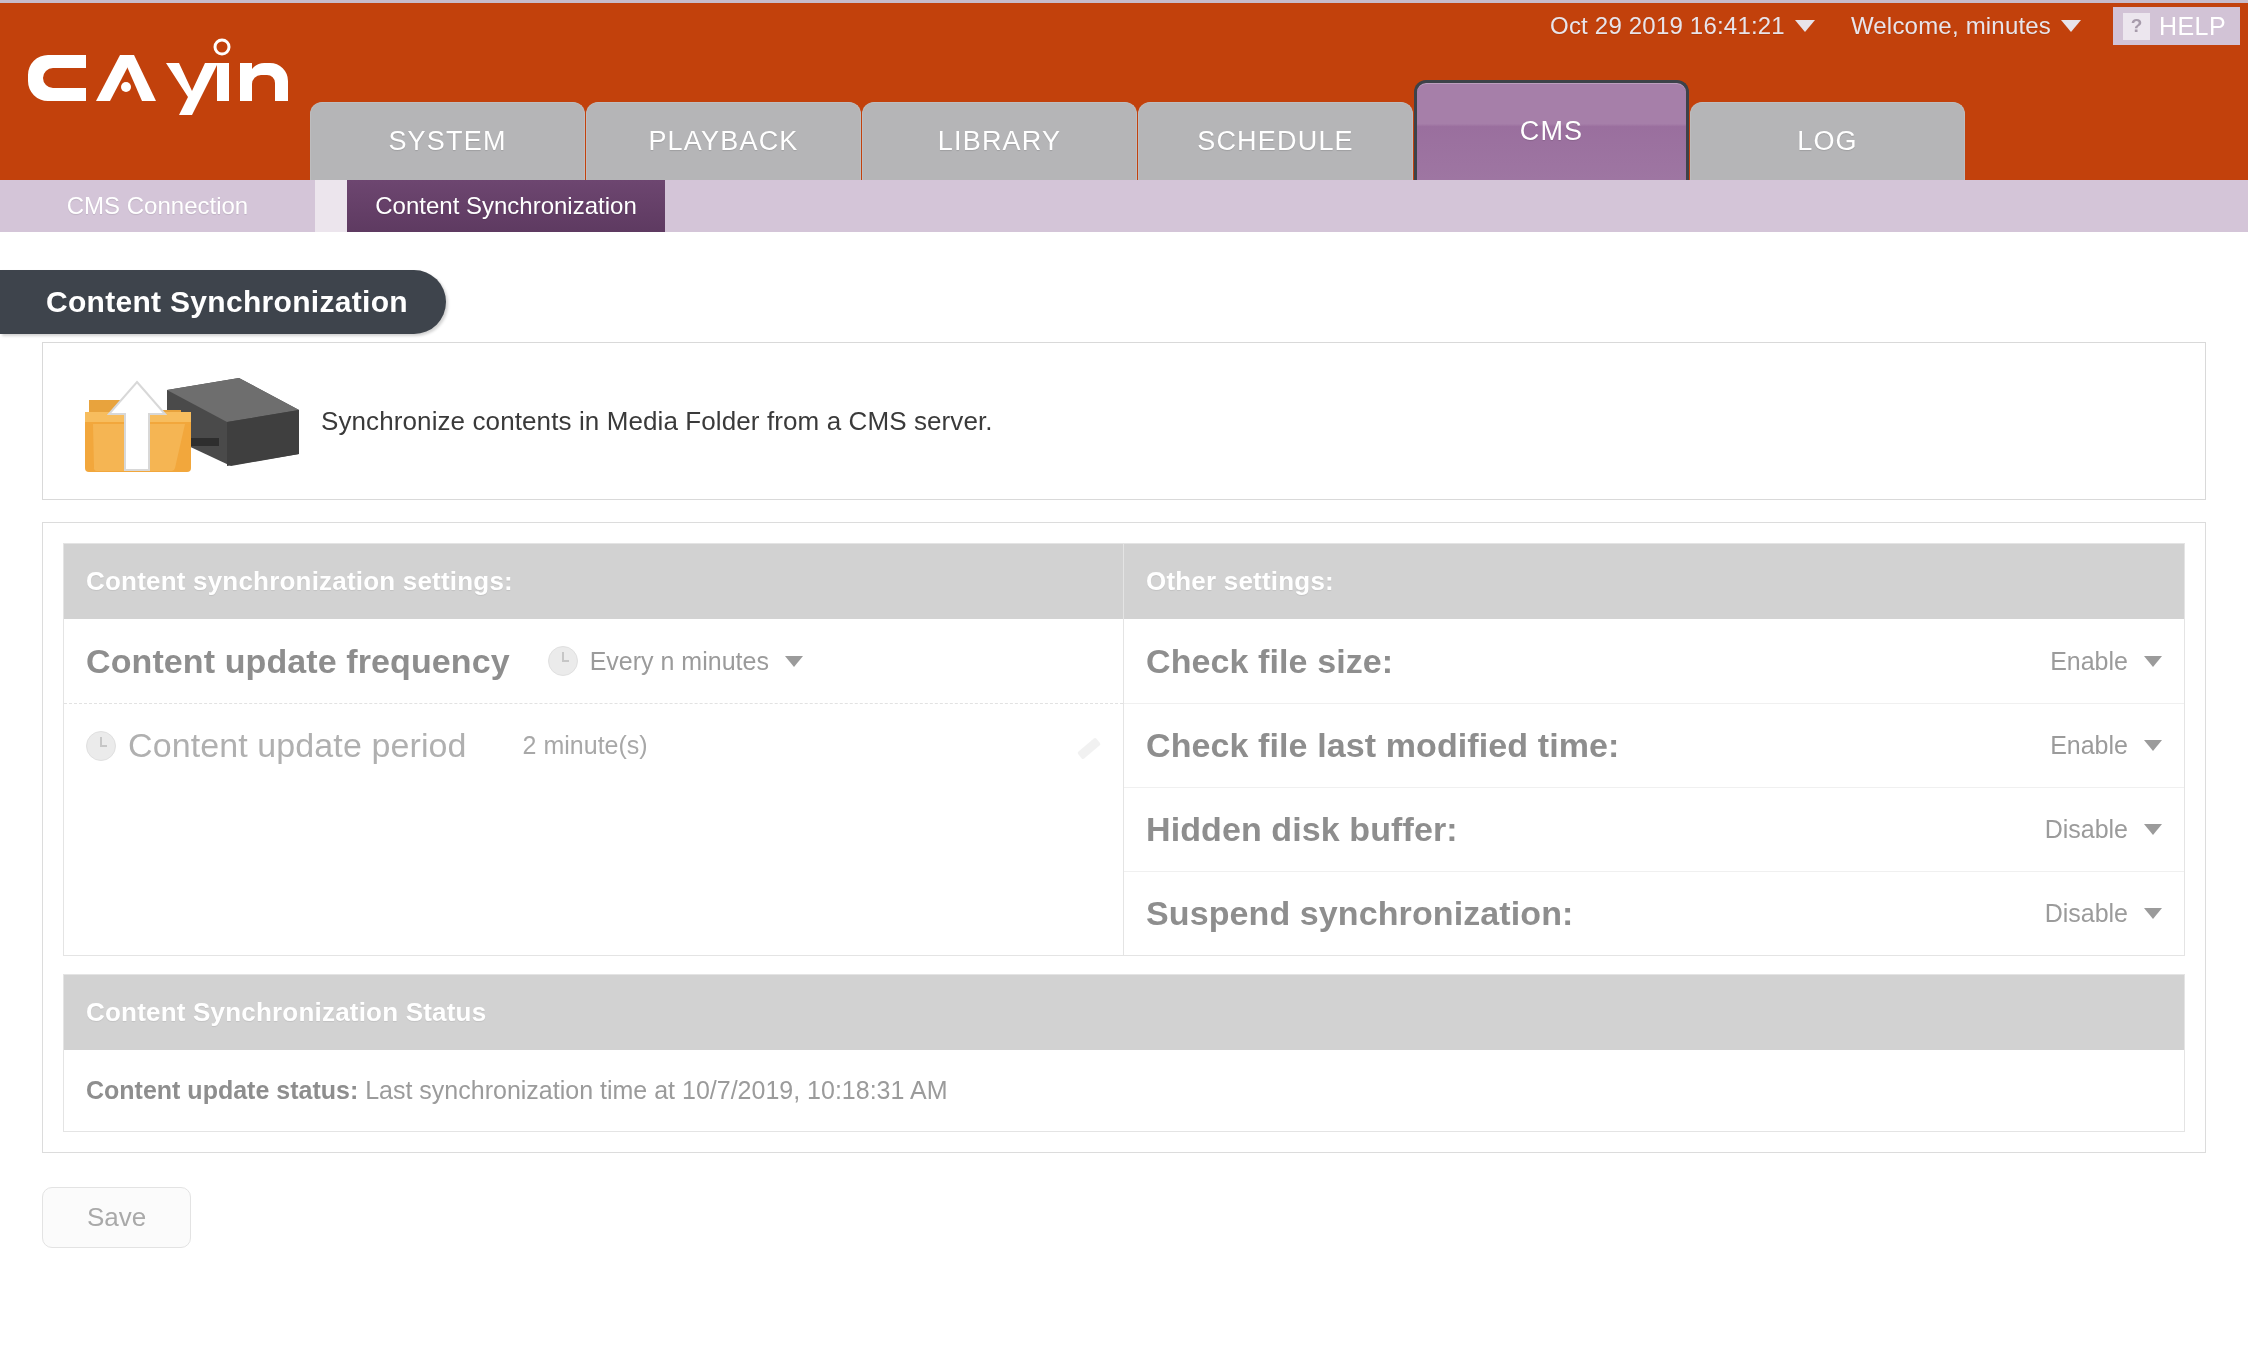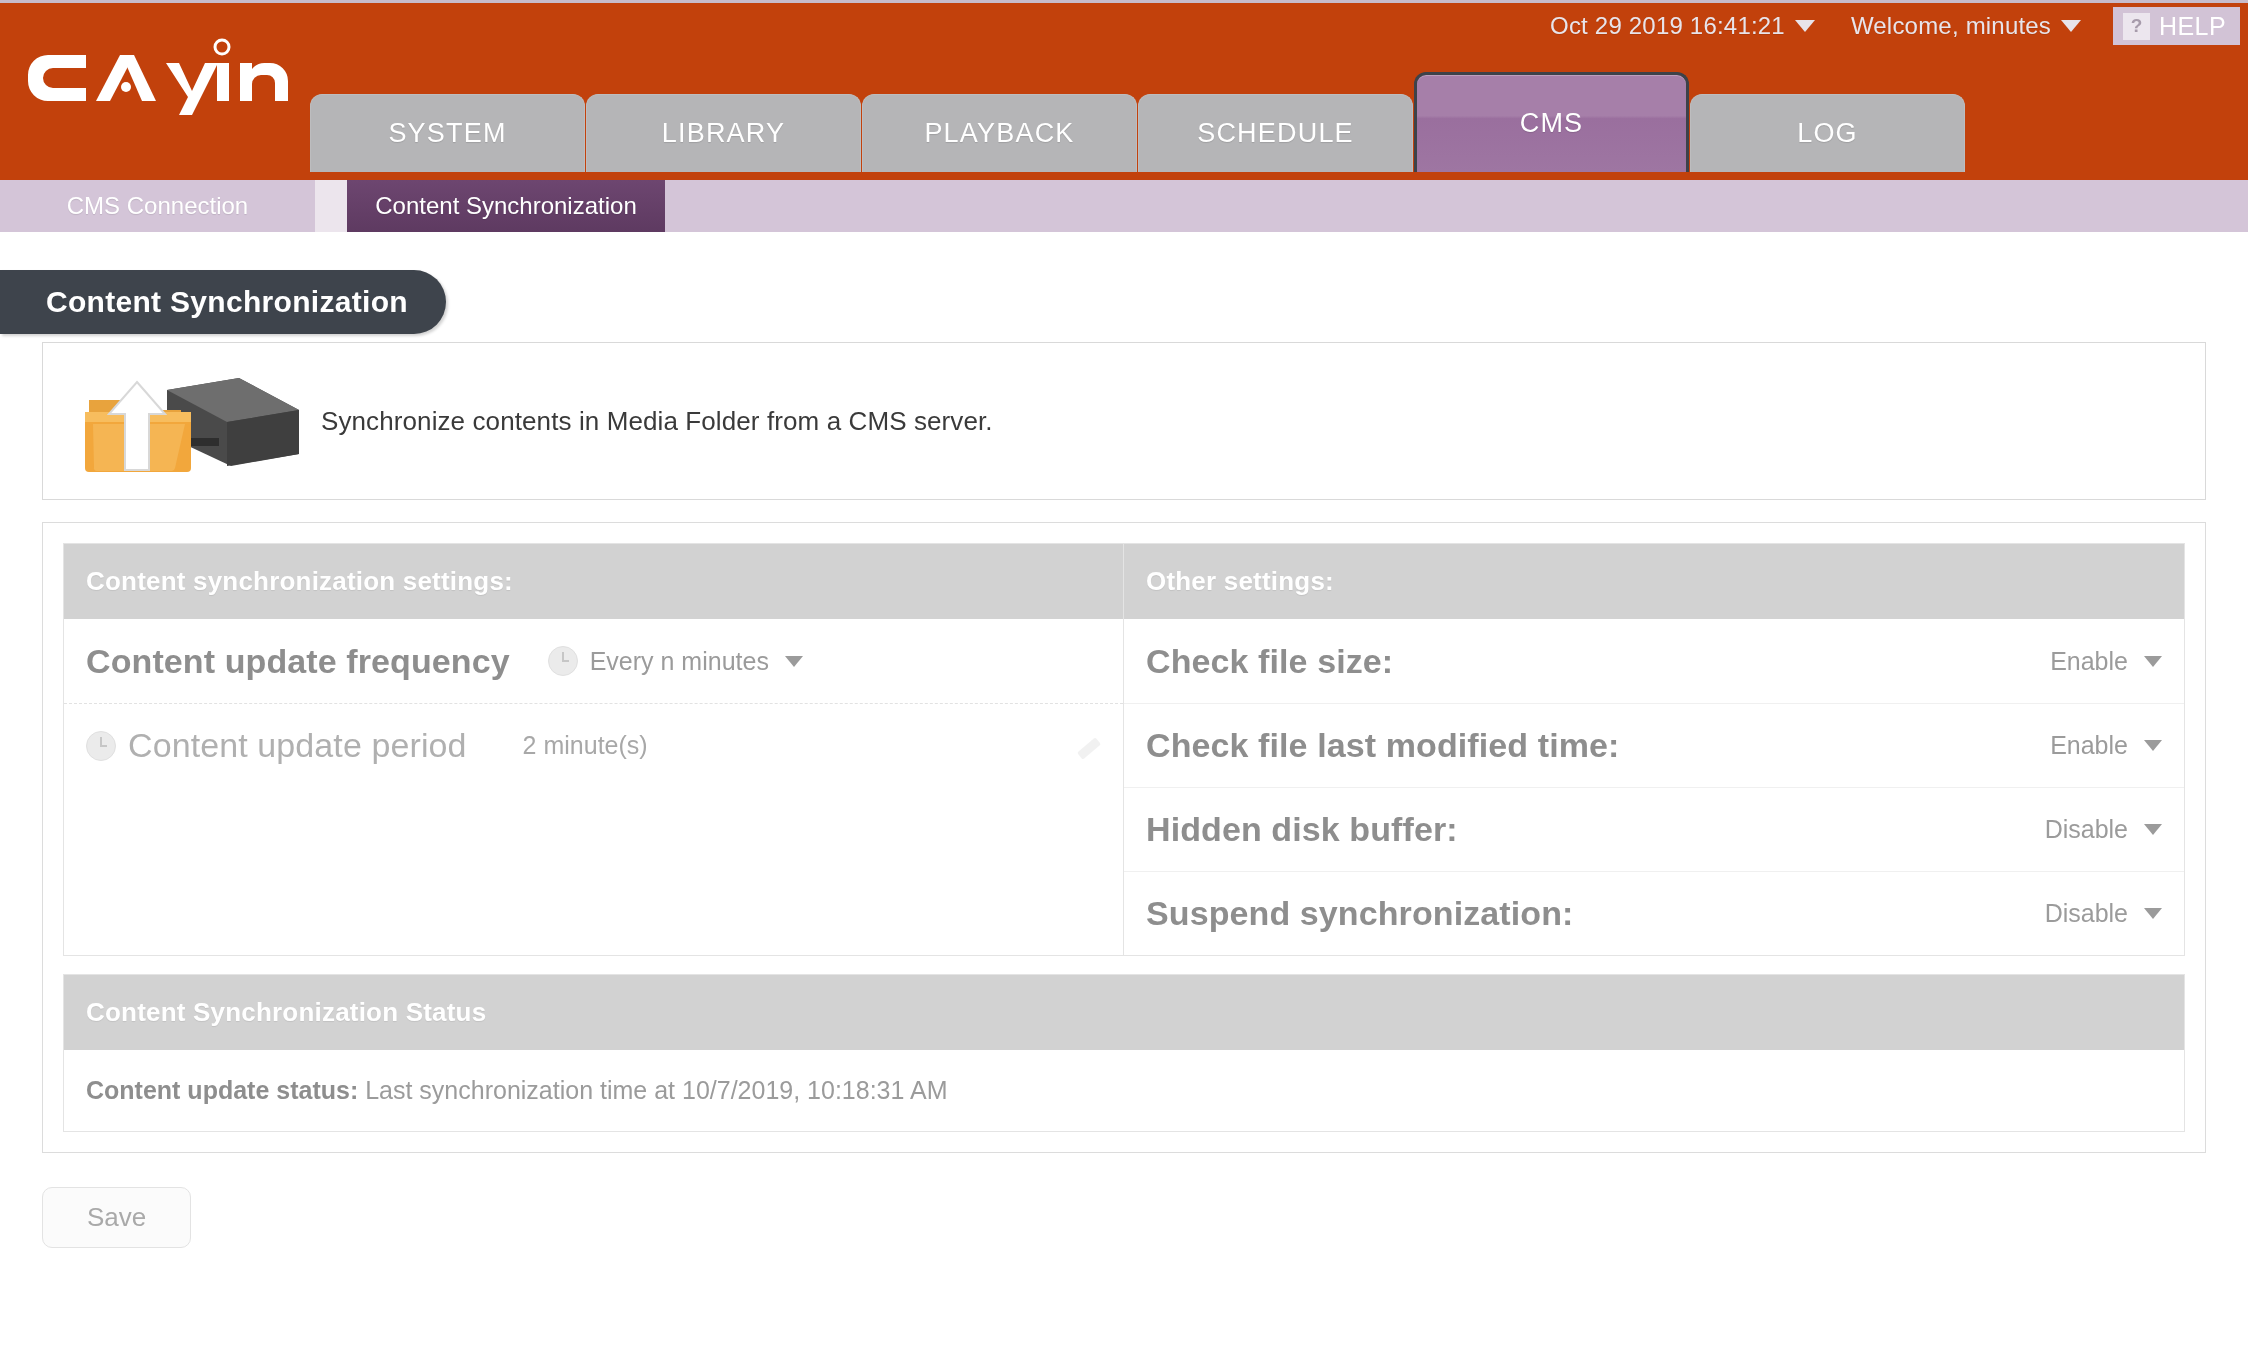--- a/index.html
+++ b/index.html
@@ -79,21 +79,21 @@
     color: #ffffff;
     font-size: 25px;
     font-weight: normal;
     letter-spacing: .4px;
   }
 
   
   .tabs {
     position: absolute;
     left: 310px;
-    bottom: 8px;
+    bottom: 0;
     height: 100px;
     display: flex;
     align-items: flex-end;
   }
   .tab {
     width: 275px;
     height: 78px;
     display: flex;
     align-items: center;
     justify-content: center;
@@ -357,24 +357,24 @@
       <span class="help-q">?</span>
       <span class="help-label">HELP</span>
     </div>
   </div>
 
   <div class="tabs">
     <div class="tab">
       <span>SYSTEM</span>
     </div>
     <div class="tab">
+      <span>PLAYBACK</span>
+    </div>
+    <div class="tab">
       <span>LIBRARY</span>
-    </div>
-    <div class="tab">
-      <span>PLAYBACK</span>
     </div>
     <div class="tab">
       <span>SCHEDULE</span>
     </div>
     <div class="tab active">
       <span>CMS</span>
     </div>
     <div class="tab">
       <span>LOG</span>
     </div>

